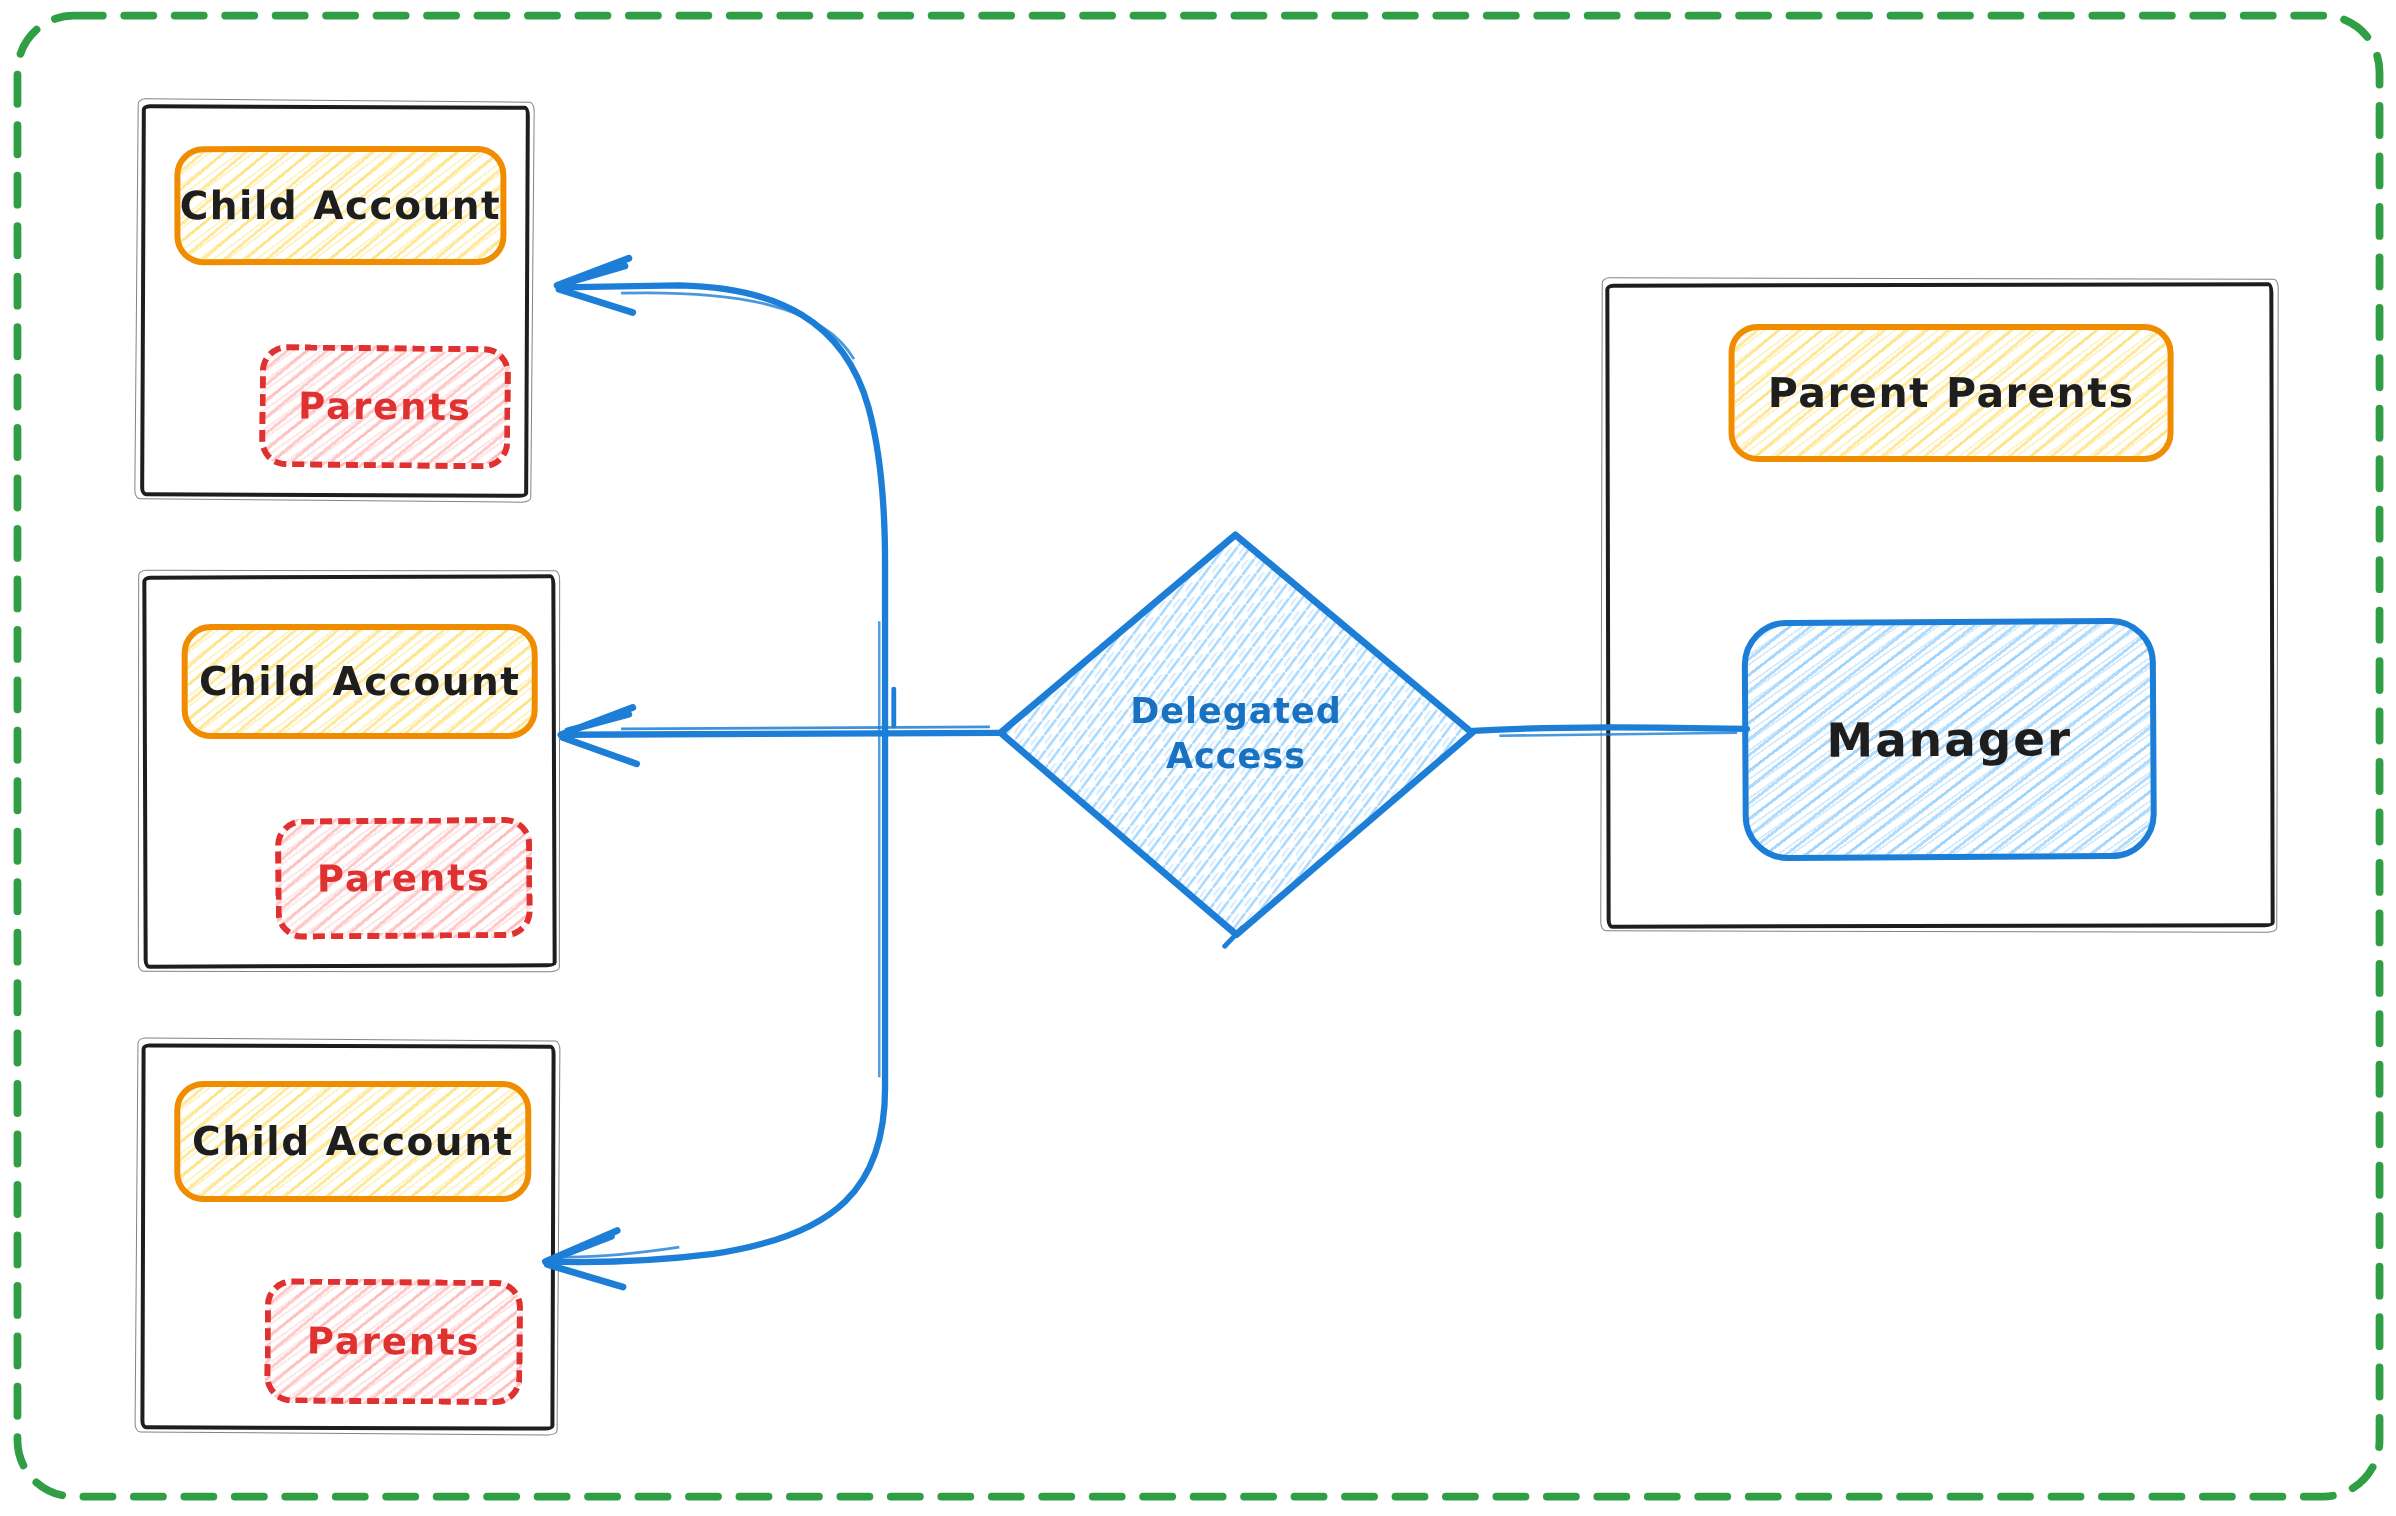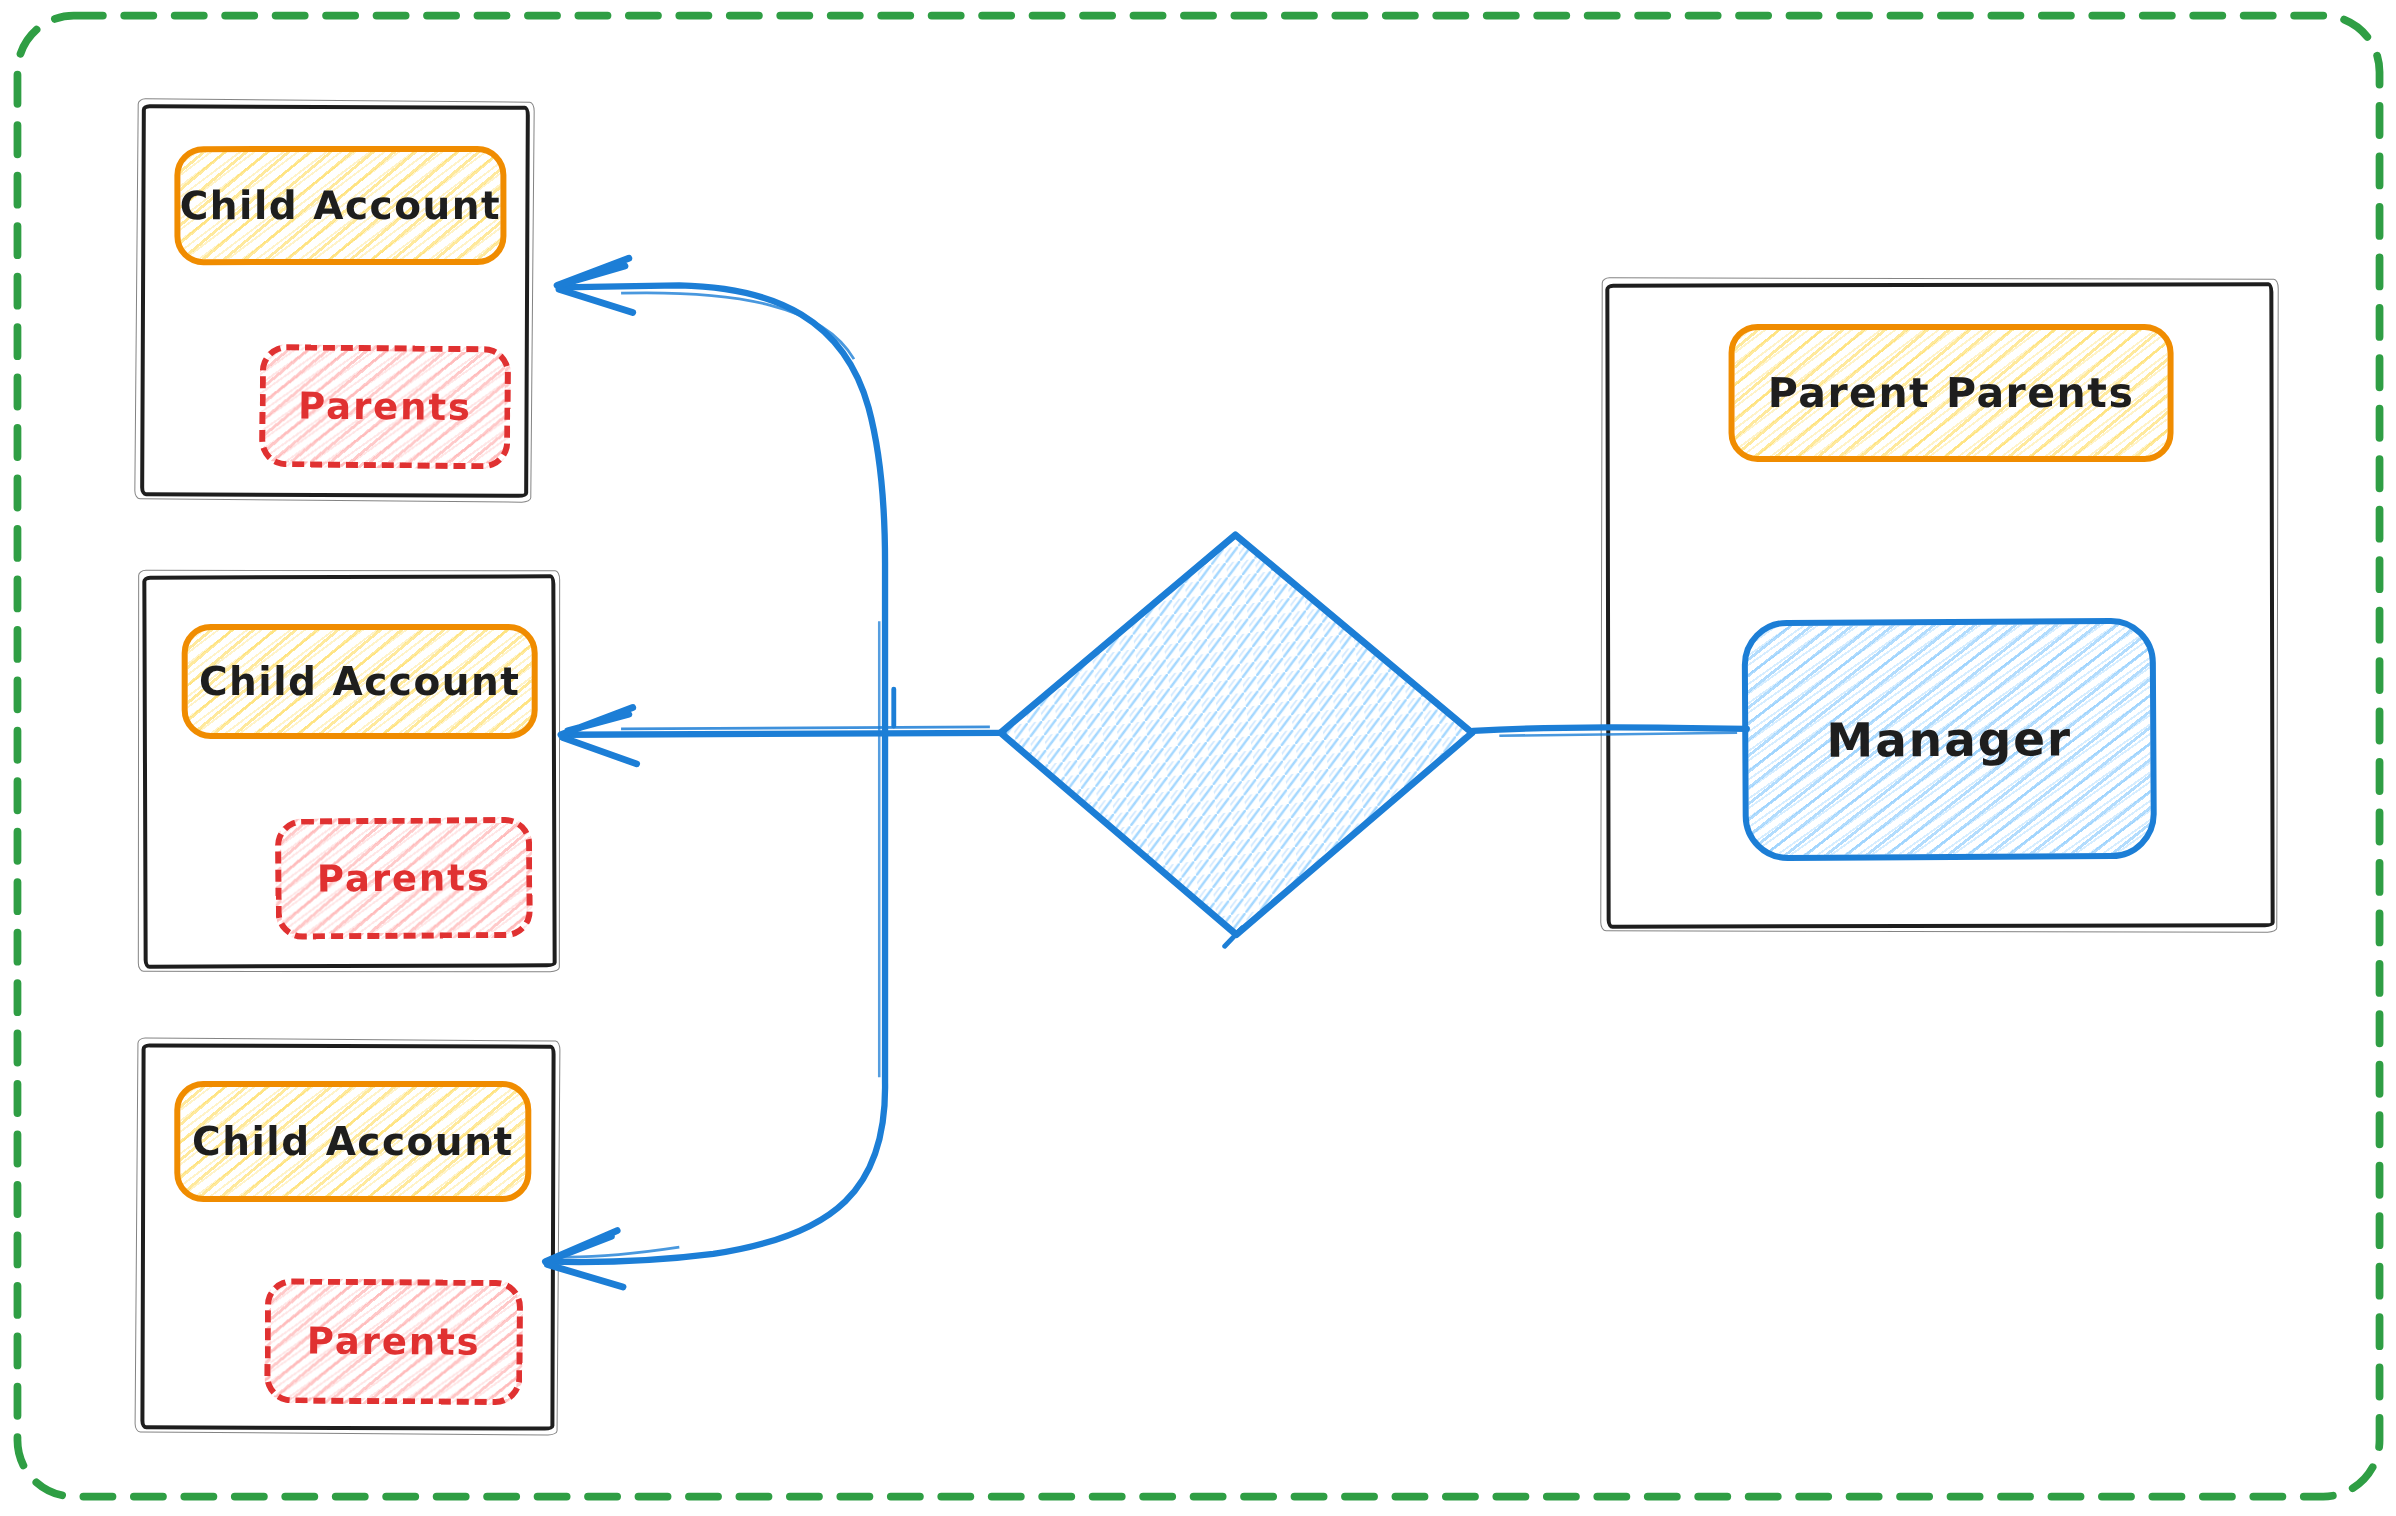--- a/index.html
+++ b/index.html
@@ -132,15 +132,19 @@
       <path d="M 906 640 L 906 1110" fill="none" stroke="#1c7ed6" stroke-width="2.6" opacity=".75"></path>
       <path d="M 921 710 L 921 748" stroke="#1c7ed6" stroke-width="5" stroke-linecap="round"></path>
       <path d="M 700 1285 C 640 1294 600 1296 572 1295" fill="none" stroke="#1c7ed6" stroke-width="2.8" opacity=".8"></path>
 
       <path d="M 574 294 L 648 266 M 576 298 L 652 322 M 582 292 L 644 274" fill="none" stroke="#1c7ed6" stroke-width="7" stroke-linecap="round"></path>
 
       <path d="M 562 1300 L 636 1268 M 564 1303 L 642 1326 M 570 1297 L 630 1274" fill="none" stroke="#1c7ed6" stroke-width="7" stroke-linecap="round"></path>
     </g>
   </svg>
 
+  <div class="diamond-label">
+    <span>Delegated</span>
+    <span>Access</span>
+  </div>
 
 </div>
 
 
 </body></html>

